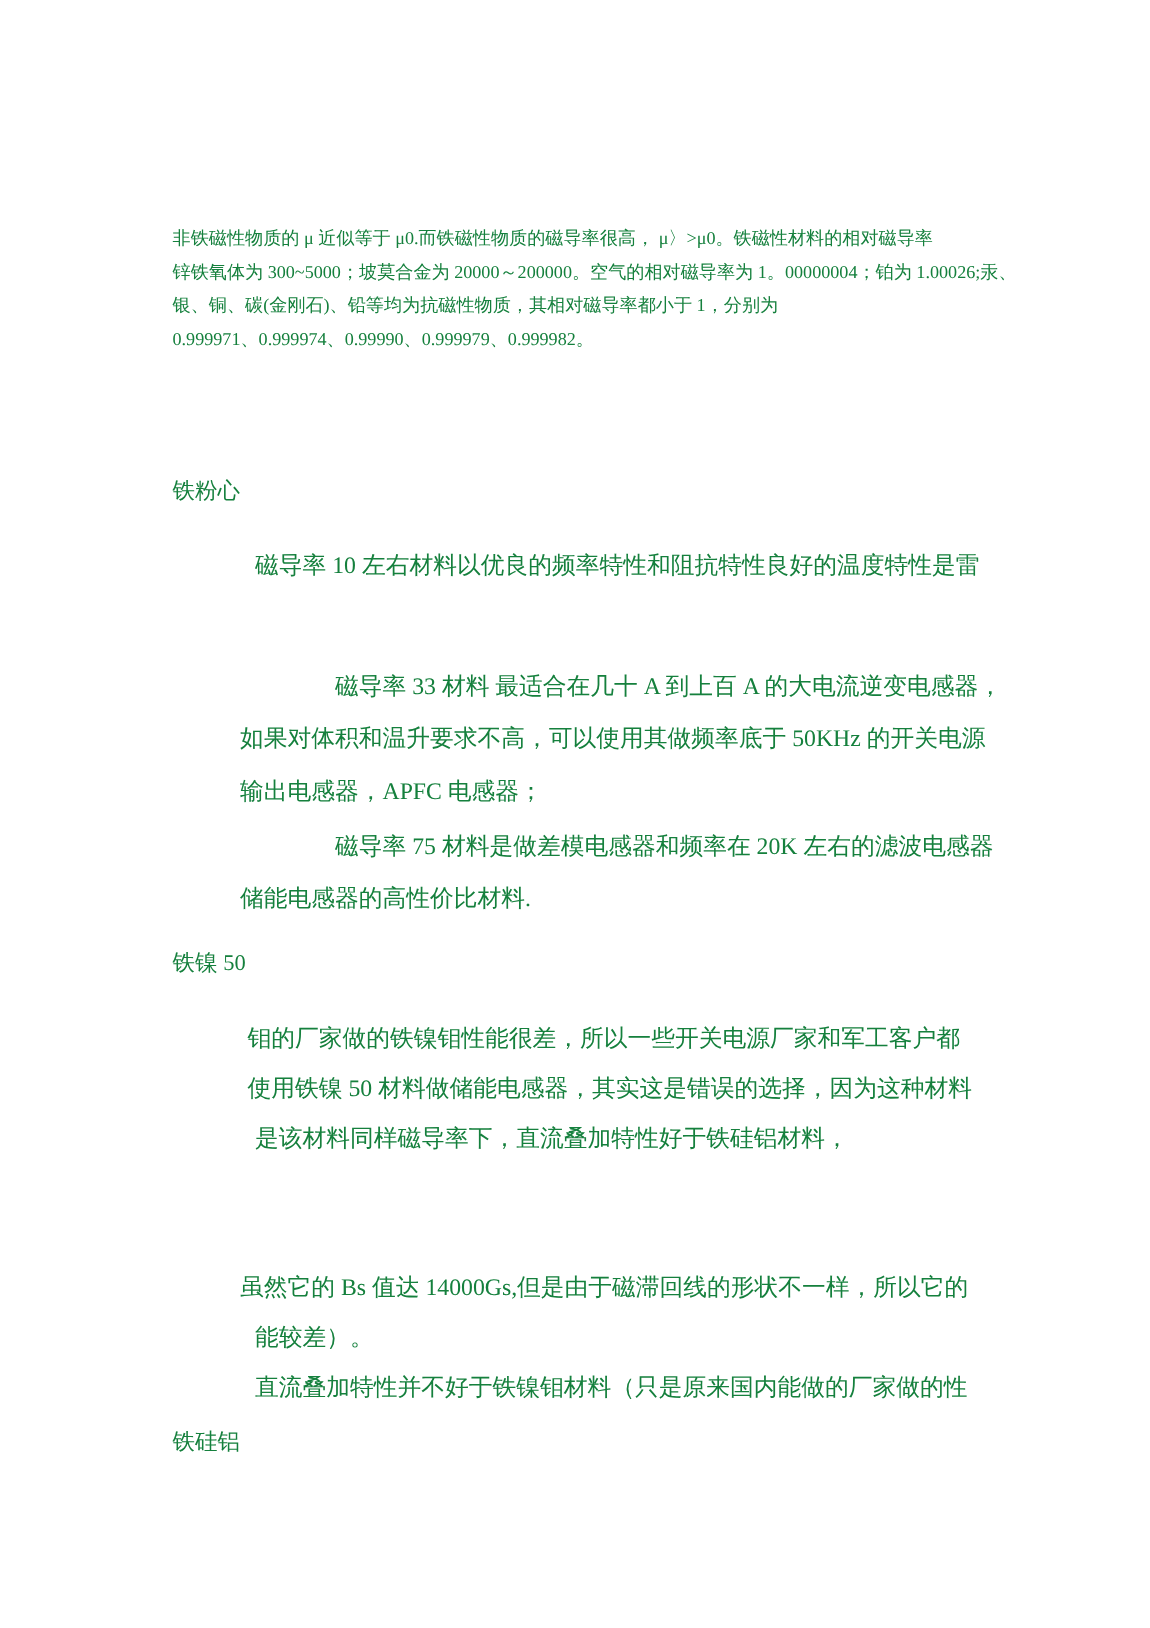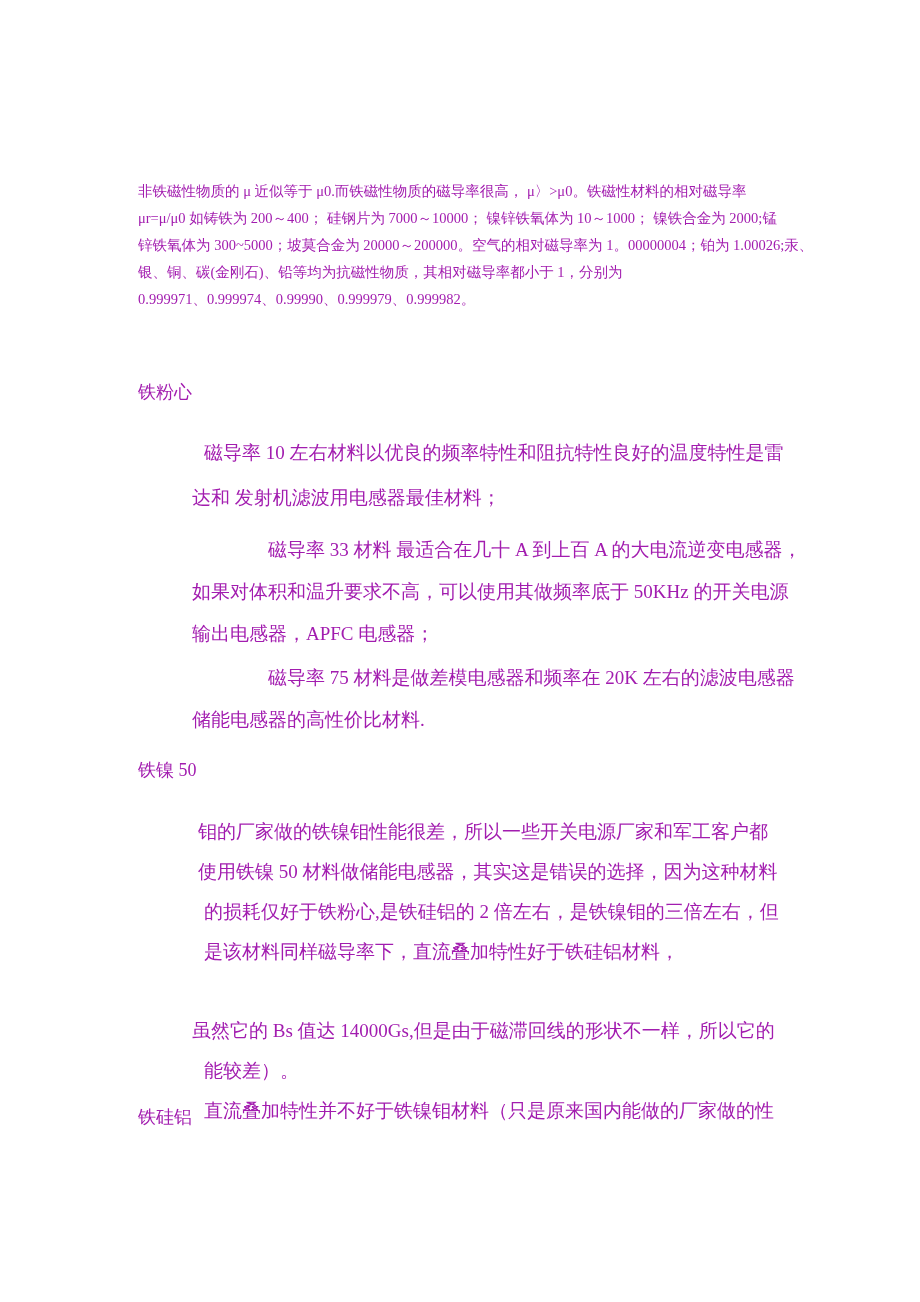--- a/index.html
+++ b/index.html
@@ -7,21 +7,21 @@
     padding: 0;
     background: #ffffff;
   }
   .page {
     position: relative;
     width: 832px;
     height: 1302px;
     background: #ffffff;
     overflow: hidden;
     font-family: "Liberation Serif", "DejaVu Serif", serif;
-    color: #a21caf;
+    color: #15803d;
     padding-left: 20px;
   }
   .line {
     white-space: pre;   
   }
   
   .intro {
     position: absolute;
     top: 178px;
     left: 138px;
@@ -31,21 +31,21 @@
   }
   
   .heading {
     position: absolute;
     left: 138px;
     font-size: 18px;
     line-height: 26px;
   }
   .heading-iron-powder { top: 379px; }
   .heading-fe-ni-50    { top: 757px; }
-  .heading-fe-si-al    { top: 1104px; text-align: right; }
+  .heading-fe-si-al    { top: 1140px; text-align: right; }
   
   .para {
     position: absolute;
     left: 192px;
     width: 640px;
     font-size: 19px;
   }
   .para-perm10 { top: 430px;  line-height: 45px; }
   .para-perm33 { top: 529px;  line-height: 42px; }
   .para-perm75 { top: 657px;  line-height: 42px; }
@@ -56,50 +56,47 @@
   .ind-lg { padding-left: 76px; }   
   .ind-xs { padding-left: 6px; }
 </style>
 </head>
 <body>
 
 <div class="page">
 
   <div class="intro">
     <div class="line">非铁磁性物质的 μ 近似等于 μ0.而铁磁性物质的磁导率很高， μ〉&gt;μ0。铁磁性材料的相对磁导率</div>
-    <div class="line">μr=μ/μ0 如铸铁为 200～400； 硅钢片为 7000～10000； 镍锌铁氧体为 10～1000； 镍铁合金为 2000;锰</div>
     <div class="line">锌铁氧体为 300~5000；坡莫合金为 20000～200000。空气的相对磁导率为 1。00000004；铂为 1.00026;汞、</div>
     <div class="line">银、铜、碳(金刚石)、铅等均为抗磁性物质，其相对磁导率都小于 1，分别为</div>
     <div class="line">0.999971、0.999974、0.99990、0.999979、0.999982。</div>
   </div>
 
   <div class="heading heading-iron-powder">铁粉心</div>
 
   <div class="para para-perm10">
     <div class="line ind-sm">磁导率 10 左右材料以优良的频率特性和阻抗特性良好的温度特性是雷</div>
-    <div class="line">达和 发射机滤波用电感器最佳材料；</div>
   </div>
 
   <div class="para para-perm33">
     <div class="line ind-lg">磁导率 33 材料 最适合在几十 A 到上百 A 的大电流逆变电感器，</div>
     <div class="line">如果对体积和温升要求不高，可以使用其做频率底于 50KHz 的开关电源</div>
     <div class="line">输出电感器，APFC 电感器；</div>
   </div>
 
   <div class="para para-perm75">
     <div class="line ind-lg">磁导率 75 材料是做差模电感器和频率在 20K 左右的滤波电感器</div>
     <div class="line">储能电感器的高性价比材料.</div>
   </div>
 
   <div class="heading heading-fe-ni-50">铁镍 50</div>
 
   <div class="para para-feni">
     <div class="line ind-xs">钼的厂家做的铁镍钼性能很差，所以一些开关电源厂家和军工客户都</div>
     <div class="line ind-xs">使用铁镍 50 材料做储能电感器，其实这是错误的选择，因为这种材料</div>
-    <div class="line ind-sm">的损耗仅好于铁粉心,是铁硅铝的 2 倍左右，是铁镍钼的三倍左右，但</div>
     <div class="line ind-sm">是该材料同样磁导率下，直流叠加特性好于铁硅铝材料，</div>
   </div>
 
   <div class="para para-bs">
     <div class="line">虽然它的 Bs 值达 14000Gs,但是由于磁滞回线的形状不一样，所以它的</div>
     <div class="line ind-sm">能较差）。</div>
     <div class="line ind-sm">直流叠加特性并不好于铁镍钼材料（只是原来国内能做的厂家做的性</div>
   </div>
 
   <div class="heading heading-fe-si-al">铁硅铝</div>

